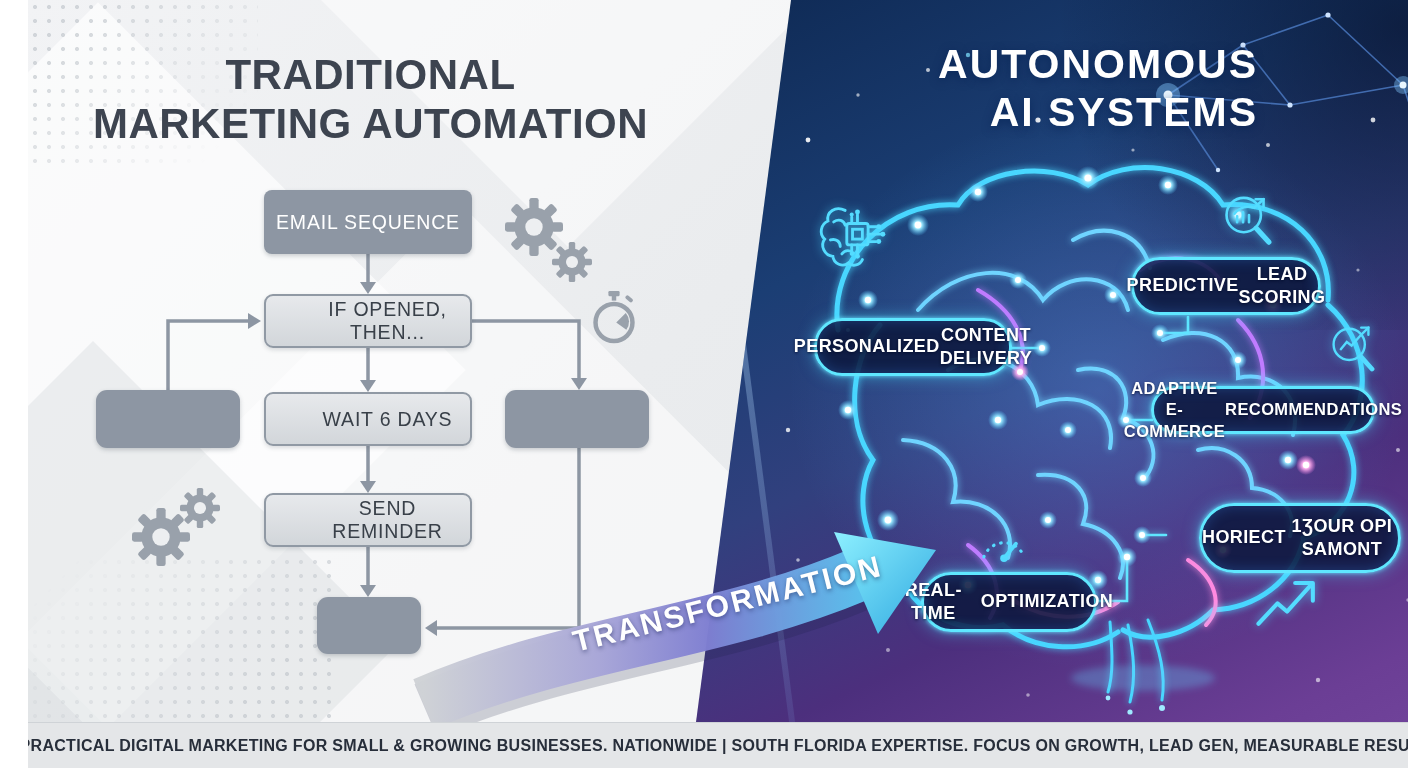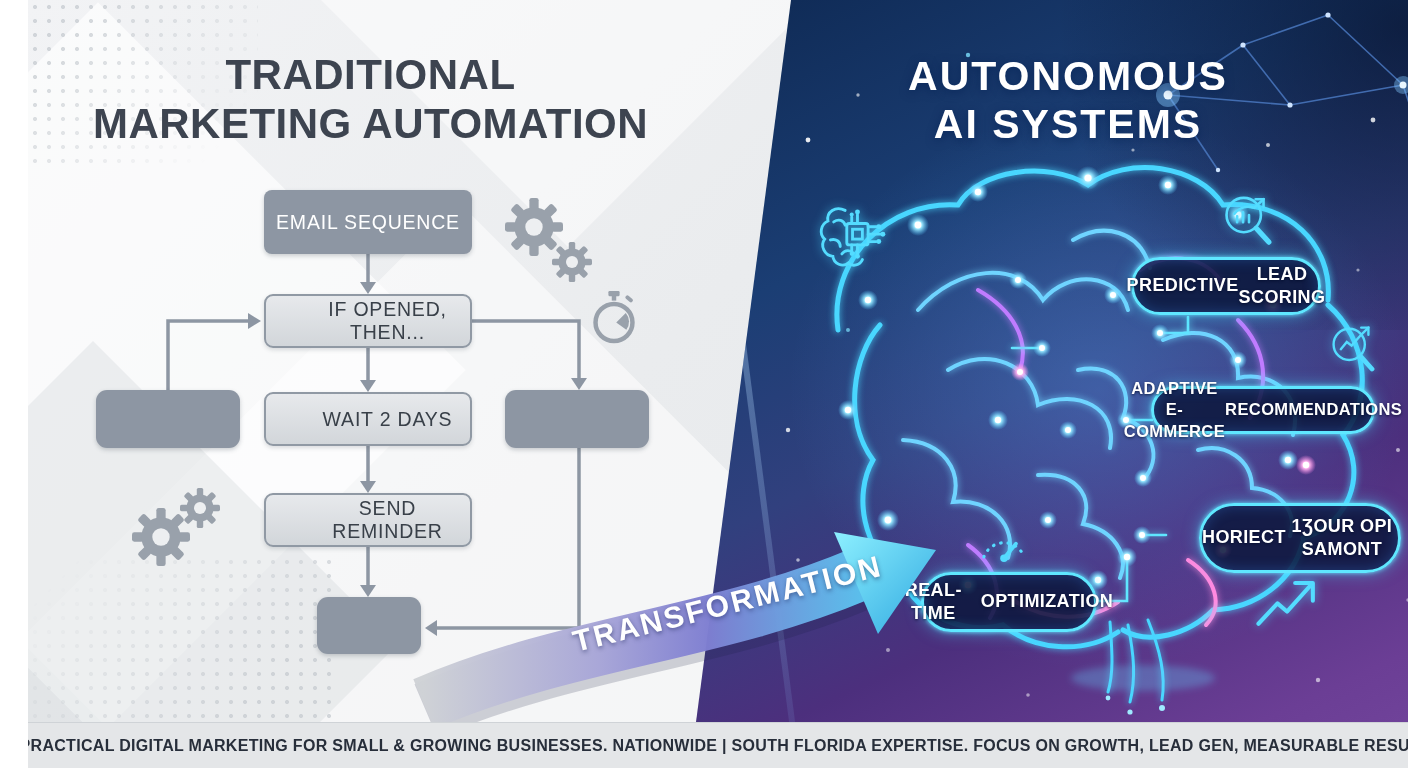--- a/index.html
+++ b/index.html
@@ -48,21 +48,21 @@
   .right-panel{position:absolute;left:0;top:0;width:1408px;height:722px;z-index:1;
       clip-path:polygon(763px 0,1408px 0,1408px 722px,668px 722px);
       background:linear-gradient(155deg,#17376b 0%,#102c58 26%,#1b3e74 46%,#31407e 62%,#4c2f7d 78%,#6b3e95 94%,#70439a 100%);}
   .right-glow{position:absolute;left:760px;top:110px;width:620px;height:560px;border-radius:50%;
       background:radial-gradient(closest-side,rgba(90,170,255,.30),rgba(90,170,255,0));}
   .right-dark-tr{position:absolute;right:0;top:0;width:420px;height:330px;
       background:radial-gradient(circle at 92% 8%,rgba(5,14,38,.65),rgba(5,14,38,0) 70%);}
   .seam-hilite{position:absolute;left:666px;top:-10px;width:6px;height:760px;
       transform:rotate(-7.4deg);transform-origin:top left;
       background:linear-gradient(rgba(190,225,255,.55),rgba(120,170,230,.12));}
-  .right-title{position:absolute;left:850px;top:52px;width:380px;text-align:center;color:#ffffff;
+  .right-title{position:absolute;left:850px;top:40px;width:380px;text-align:right;color:#ffffff;
       font-weight:800;font-size:41px;line-height:1.18;letter-spacing:2px;
       text-shadow:0 2px 10px rgba(0,30,80,.6);}
 
   
   .pill{position:absolute;display:flex;flex-direction:row;align-items:center;justify-content:center;
       border:3px solid #5fe7ff;border-radius:999px;background:rgba(12,24,62,.88);color:#fff;
       font-weight:800;text-align:center;line-height:1.3;letter-spacing:.4px;
       box-shadow:0 0 16px rgba(70,220,255,.55),0 0 4px rgba(120,230,255,.9),inset 0 0 14px rgba(60,150,255,.28);
       text-shadow:0 1px 3px rgba(0,10,40,.8);z-index:6;}
   .p-personalized{left:786px;top:318px;width:198px;height:58px;font-size:18px;border-radius:28px;}
@@ -205,21 +205,21 @@
     </g>
   </svg>
 
   <div class="fbox solid b-email">
     <span class="lbl">EMAIL SEQUENCE</span>
   </div>
   <div class="fbox outline b-if">
     <span class="lbl">IF OPENED, THEN...</span>
   </div>
   <div class="fbox outline b-wait">
-    <span class="lbl">WAIT 2 DAYS</span>
+    <span class="lbl">WAIT 6 DAYS</span>
   </div>
   <div class="fbox outline b-send">
     <span class="lbl">SEND REMINDER</span>
   </div>
   <div class="fbox solid b-end"></div>
   <div class="fbox solid b-left"></div>
   <div class="fbox solid b-right"></div>
 
   <svg class="gray-icon" style="left:477px;top:198px" width="58" height="58">
       <use href="#gear"></use>
@@ -440,20 +440,24 @@
     <svg class="cyan-icon" style="left:1296px;top:318px" width="60" height="60">
         <use href="#magtrend"></use>
       </svg>
     <svg class="cyan-icon" style="left:944px;top:528px" width="64" height="44">
         <use href="#gauge"></use>
       </svg>
     <svg class="cyan-icon" style="left:1218px;top:568px" width="82" height="68">
         <use href="#trendarrow"></use>
       </svg>
 
+    <div class="pill p-personalized">
+      <span>PERSONALIZED</span>
+      <span>CONTENT DELIVERY</span>
+    </div>
     <div class="pill p-predictive">
       <span>PREDICTIVE</span>
       <span>LEAD SCORING</span>
     </div>
     <div class="pill p-adaptive">
       <span>ADAPTIVE E-COMMERCE</span>
       <span>RECOMMENDATIONS</span>
     </div>
     <div class="pill p-horiect">
       <span>HORIECT</span>

